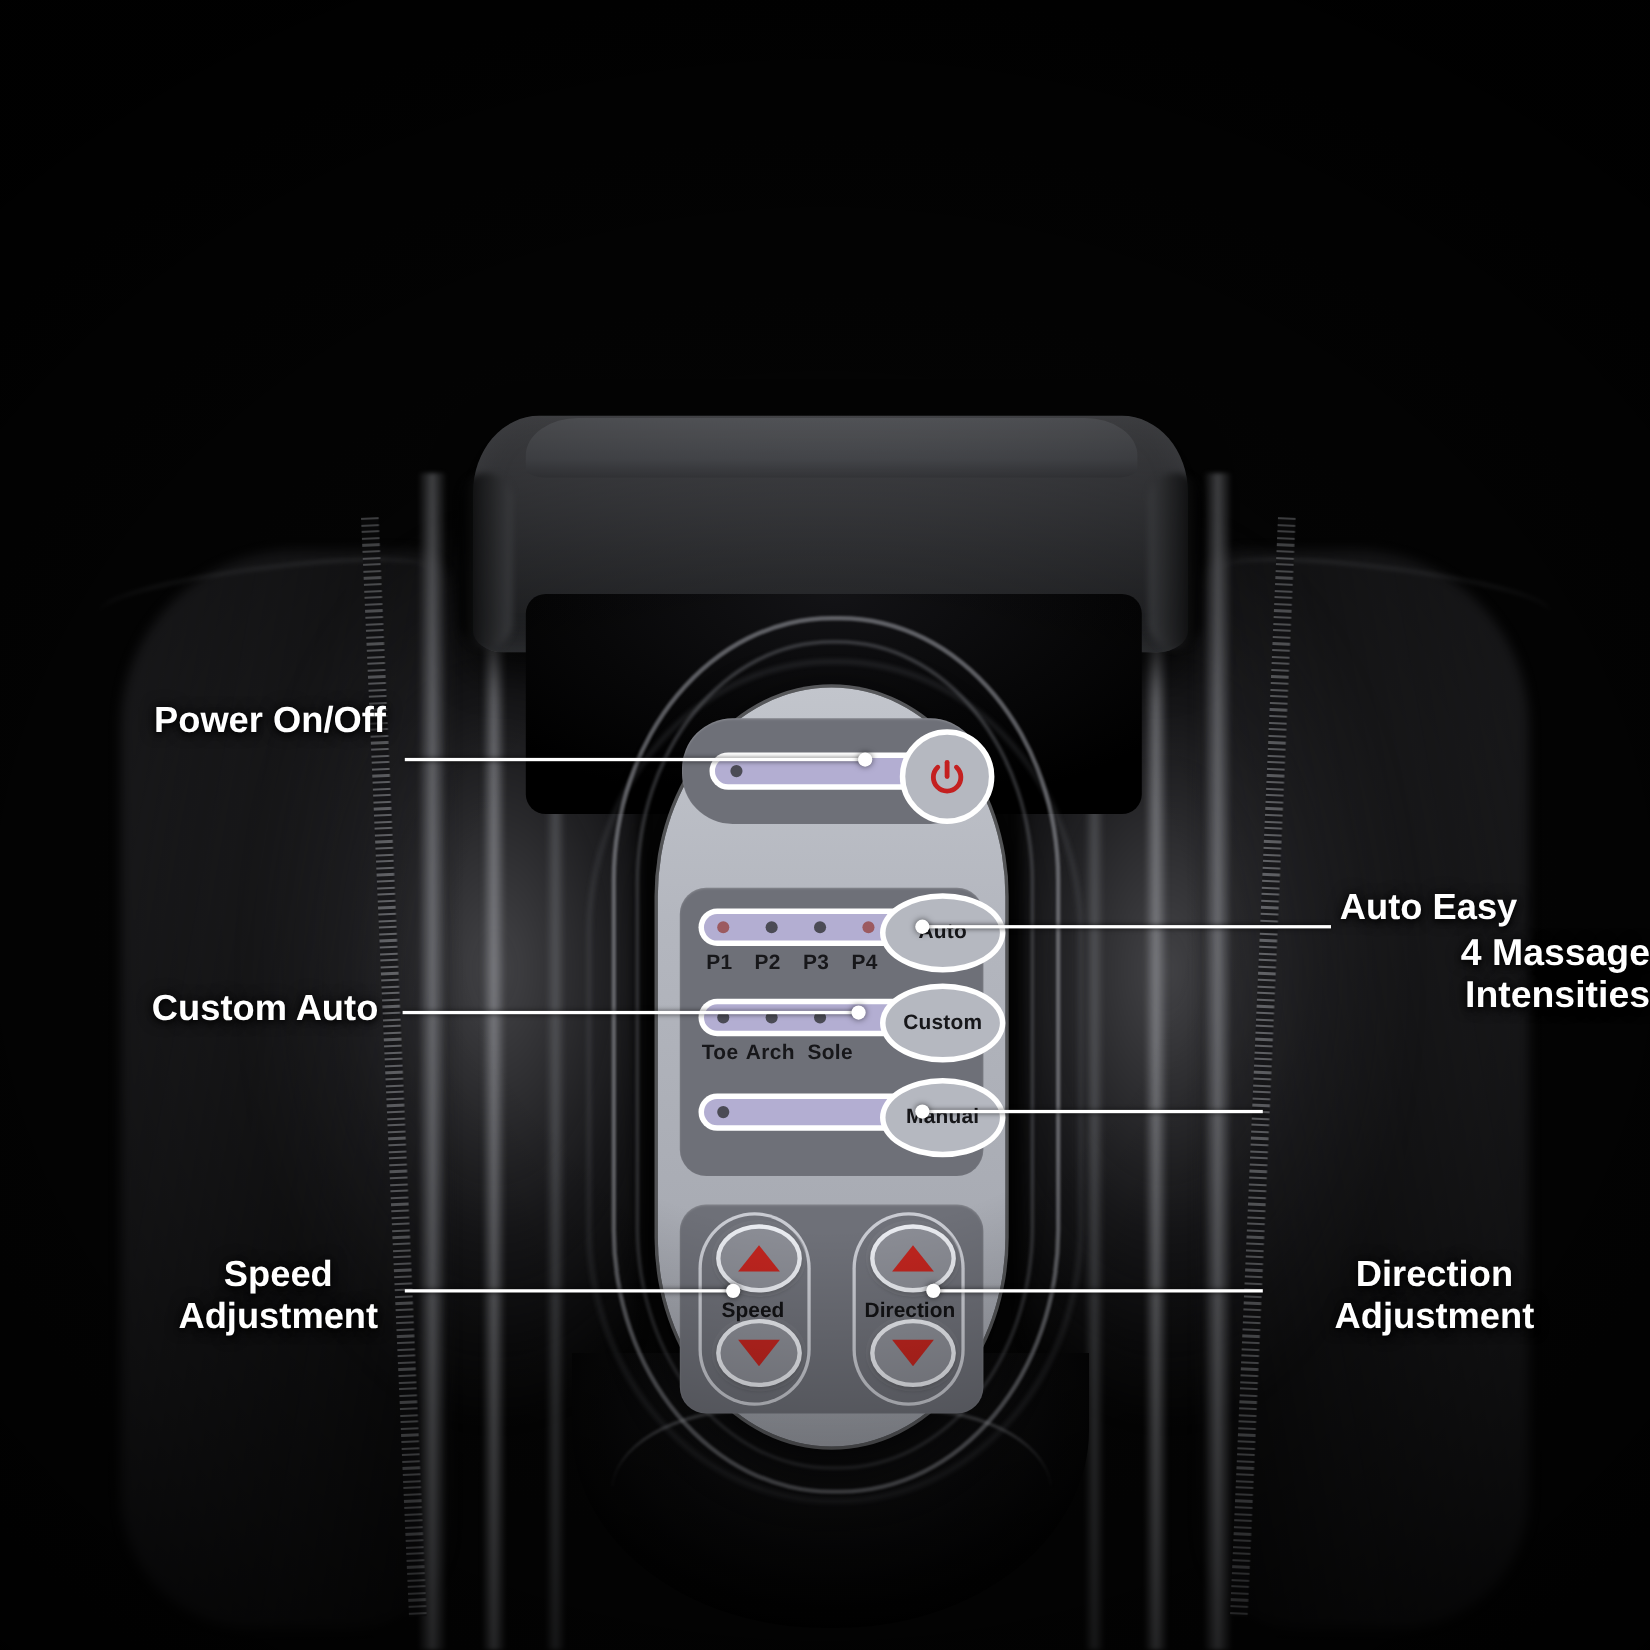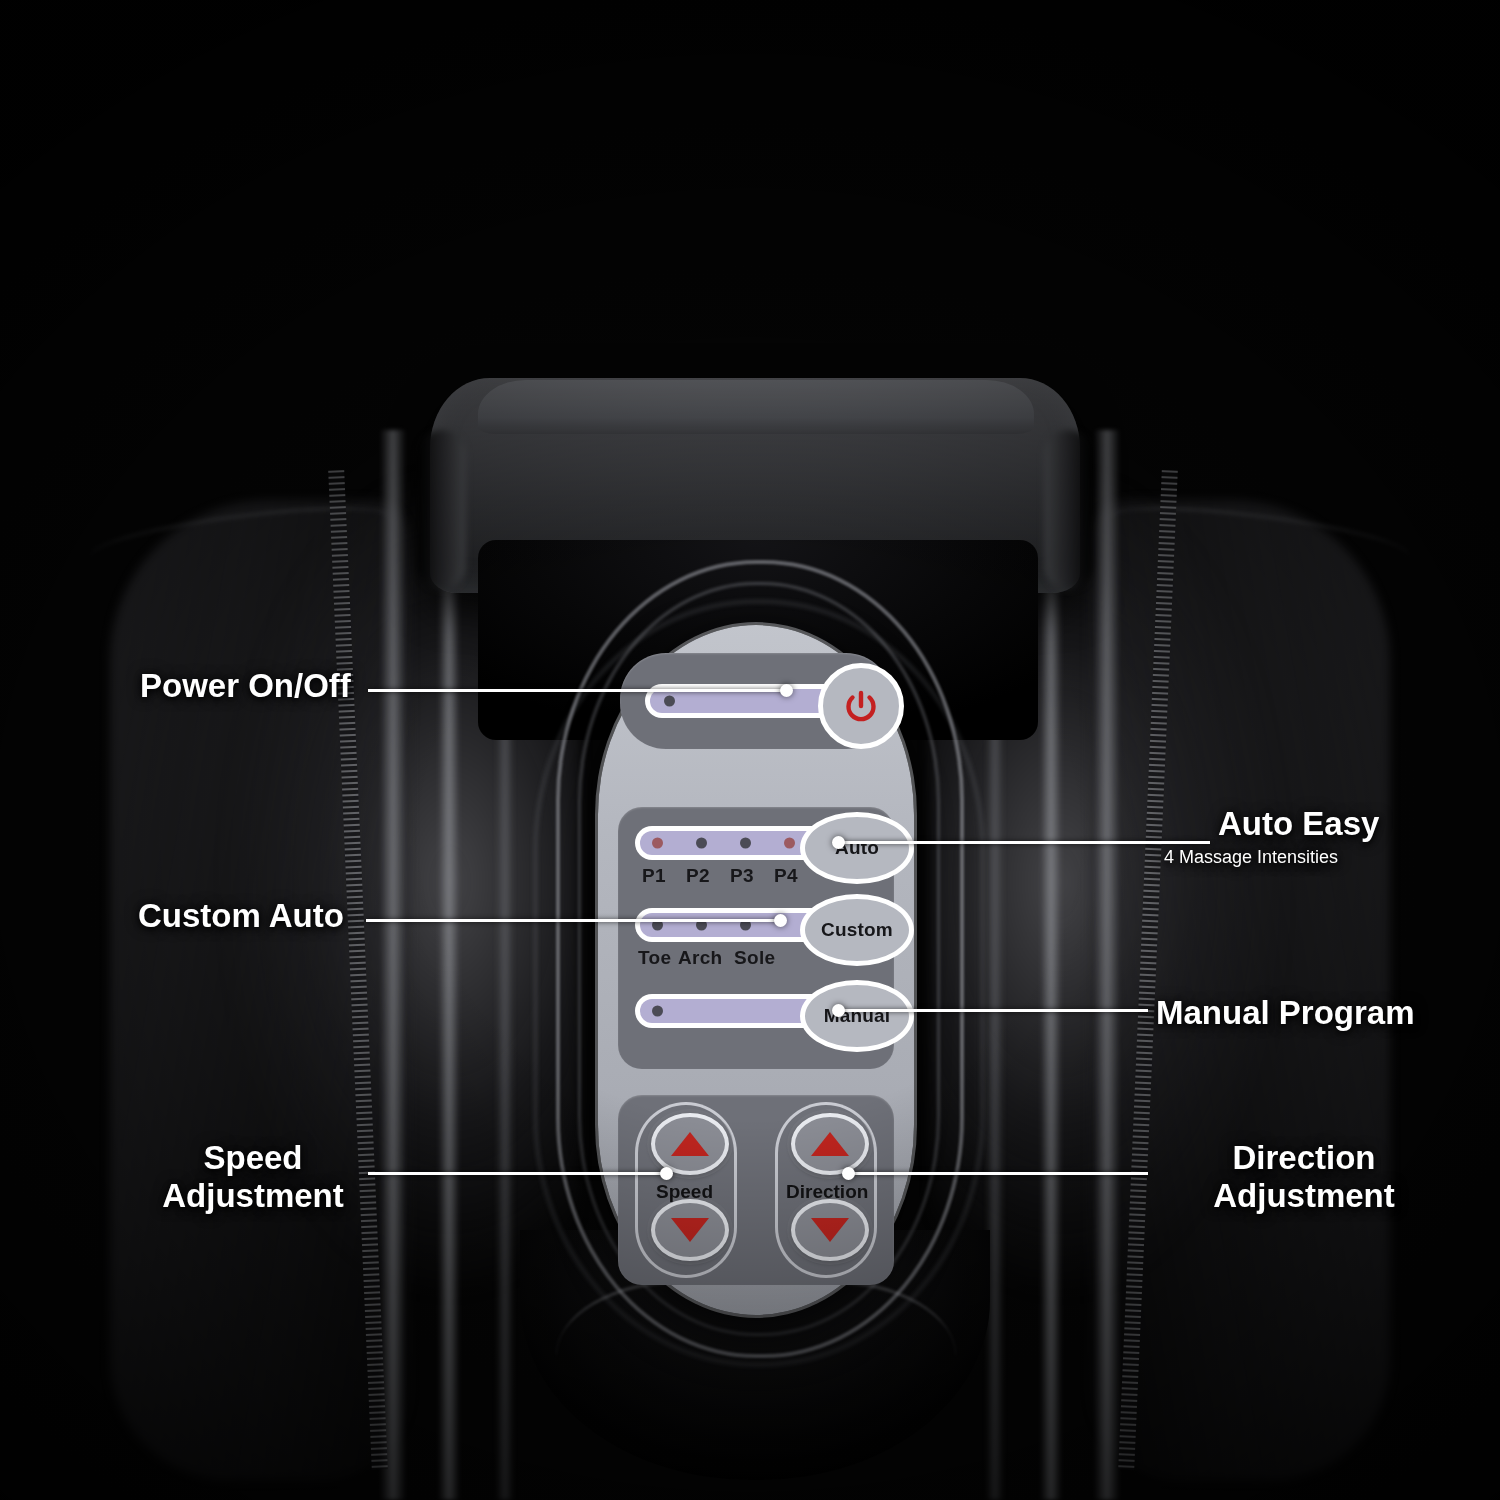--- a/index.html
+++ b/index.html
@@ -125,21 +125,21 @@
   .tri.up{border-bottom:24px solid #c0251f;}
   .tri.dn{border-top:24px solid #c0251f;}
   .adjLbl{position:absolute;color:#121214;font-size:19px;font-weight:700;}
   .adjCol{position:absolute;width:96px;height:170px;border-radius:48px;
     box-shadow:0 0 0 3px rgba(232,234,240,.75), 0 0 0 7px rgba(110,112,120,.0);}
 
   
   .ann{position:absolute;color:#fff;font-weight:700;line-height:1.12;
        text-shadow:0 2px 6px rgba(0,0,0,.95),0 0 14px rgba(0,0,0,.8);}
   .ann.big{font-size:33px;}
-  .ann.sub{font-size:18px;font-weight:400;}
+  .ann.sub{font-size:34px;font-weight:700;text-align:right;}
   .ann.two{font-size:33px;}
   .lead{position:absolute;height:3px;background:#fff;box-shadow:0 0 5px rgba(0,0,0,.7);}
   .leadDot{position:absolute;width:13px;height:13px;border-radius:50%;background:#fff;
            box-shadow:0 0 6px rgba(0,0,0,.6);}
 </style>
 </head>
 <body>
 
 <div id="stage">
 
@@ -242,34 +242,33 @@
       <div class="arrBtn" style="left:173px;top:104px;">
         <div class="tri dn"></div>
       </div>
       <span class="adjLbl" style="left:168px;top:86px;">Direction</span>
     </div>
   </div>
 
   <div class="vig"></div>
 
 
-  <div class="ann big" style="left:140px;top:668px;">Power On/Off</div>
+  <div class="ann big" style="left:140px;top:636px;">Power On/Off</div>
   <div class="lead" style="left:368px;top:689px;width:418px;"></div>
   <div class="leadDot" style="left:780px;top:684px;"></div>
 
   <div class="ann big" style="left:1218px;top:806px;">Auto Easy</div>
   <div class="ann sub" style="left:1164px;top:847px;">4 Massage Intensities</div>
   <div class="lead" style="left:838px;top:841px;width:372px;"></div>
   <div class="leadDot" style="left:832px;top:836px;"></div>
 
   <div class="ann big" style="left:138px;top:898px;">Custom Auto</div>
   <div class="lead" style="left:366px;top:919px;width:414px;"></div>
   <div class="leadDot" style="left:774px;top:914px;"></div>
 
-  <div class="ann big" style="left:1156px;top:995px;">Manual Program</div>
   <div class="lead" style="left:838px;top:1009px;width:310px;"></div>
   <div class="leadDot" style="left:832px;top:1004px;"></div>
 
   <div class="ann two" style="left:148px;top:1140px;width:210px;text-align:center;">Speed</div>
   <div class="ann two" style="left:140px;top:1178px;width:226px;text-align:center;">Adjustment</div>
   <div class="lead" style="left:368px;top:1172px;width:300px;"></div>
   <div class="leadDot" style="left:660px;top:1167px;"></div>
 
   <div class="ann two" style="left:1186px;top:1140px;width:236px;text-align:center;">Direction</div>
   <div class="ann two" style="left:1156px;top:1178px;width:296px;text-align:center;">Adjustment</div>

